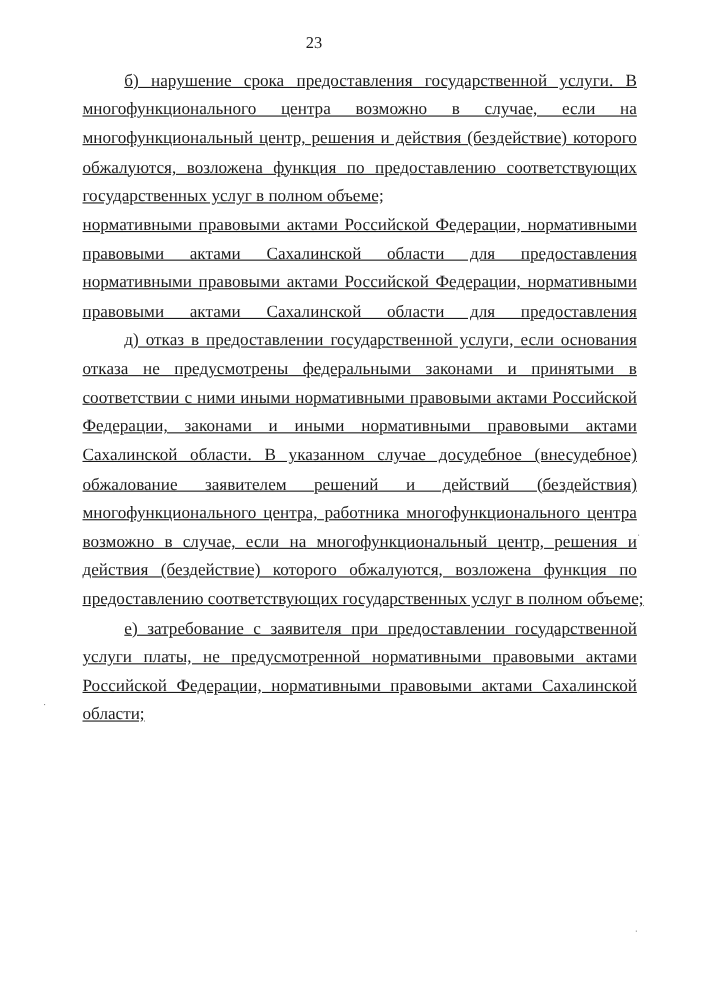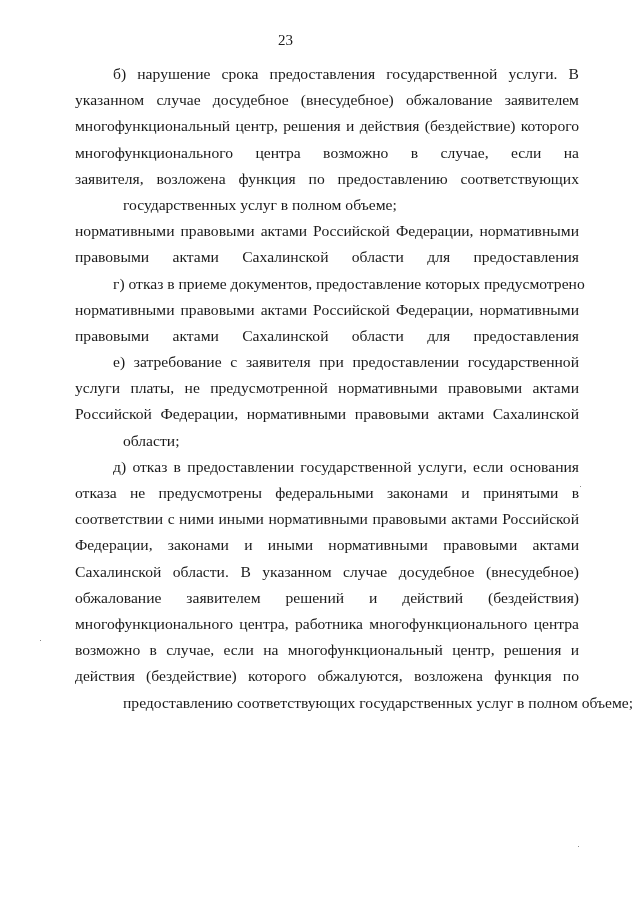--- a/index.html
+++ b/index.html
@@ -24,86 +24,84 @@
       font-size: 15px;
       line-height: 18px;
     }
     .content {
       position: absolute;
       top: 61px;
       left: 75px;
       width: 504px;
       font-size: 15.6px;
       line-height: 26.2px;
+      text-decoration: underline;
     }
     .line {
       display: block;
       text-align: justify;
       text-align-last: justify;
       white-space: nowrap;
       height: 26.2px;
     }
     .line.last {
       text-align-last: left;
-      margin-left: 48px;
     }
     .line.indent {
       padding-left: 38px;
     }
     .speck {
       position: absolute;
       width: 1px;
       height: 1px;
       background: #888;
     }
   </style>
 </head>
 <body>
 
 <div class="page-number">23</div>
 
 <div class="content">
 
   <div class="paragraph">
     <span class="line indent">б) нарушение срока предоставления государственной услуги. В</span>
-    <span class="line">указанном случае досудебное (внесудебное) обжалование заявителем</span>
+    <span class="line">многофункционального центра возможно в случае, если на</span>
     <span class="line">многофункциональный центр, решения и действия (бездействие) которого</span>
-    <span class="line">многофункционального центра возможно в случае, если на</span>
-    <span class="line">заявителя, возложена функция по предоставлению соответствующих</span>
+    <span class="line">обжалуются, возложена функция по предоставлению соответствующих</span>
     <span class="line last">государственных услуг в полном объеме;</span>
   </div>
 
   <div class="paragraph">
     <span class="line">нормативными правовыми актами Российской Федерации, нормативными</span>
     <span class="line">правовыми актами Сахалинской области для предоставления</span>
   </div>
 
   <div class="paragraph">
-    <span class="line indent">г) отказ в приеме документов, предоставление которых предусмотрено</span>
     <span class="line">нормативными правовыми актами Российской Федерации, нормативными</span>
     <span class="line">правовыми актами Сахалинской области для предоставления</span>
-  </div>
-
-  <div class="paragraph">
-    <span class="line indent">е) затребование с заявителя при предоставлении государственной</span>
-    <span class="line">услуги платы, не предусмотренной нормативными правовыми актами</span>
-    <span class="line">Российской Федерации, нормативными правовыми актами Сахалинской</span>
-    <span class="line last">области;</span>
   </div>
 
   <div class="paragraph">
     <span class="line indent">д) отказ в предоставлении государственной услуги, если основания</span>
     <span class="line">отказа не предусмотрены федеральными законами и принятыми в</span>
     <span class="line">соответствии с ними иными нормативными правовыми актами Российской</span>
     <span class="line">Федерации, законами и иными нормативными правовыми актами</span>
     <span class="line">Сахалинской области. В указанном случае досудебное (внесудебное)</span>
     <span class="line">обжалование заявителем решений и действий (бездействия)</span>
     <span class="line">многофункционального центра, работника многофункционального центра</span>
     <span class="line">возможно в случае, если на многофункциональный центр, решения и</span>
     <span class="line">действия (бездействие) которого обжалуются, возложена функция по</span>
     <span class="line last">предоставлению соответствующих государственных услуг в полном объеме;</span>
   </div>
 
+  <div class="paragraph">
+    <span class="line indent">е) затребование с заявителя при предоставлении государственной</span>
+    <span class="line">услуги платы, не предусмотренной нормативными правовыми актами</span>
+    <span class="line">Российской Федерации, нормативными правовыми актами Сахалинской</span>
+    <span class="line last">области;</span>
+  </div>
+
 </div>
 
 <div class="speck" style="left:580px; top:486px;"></div>
 <div class="speck" style="left:40px; top:640px;"></div>
 <div class="speck" style="left:578px; top:846px;"></div>
 
 </body></html>

